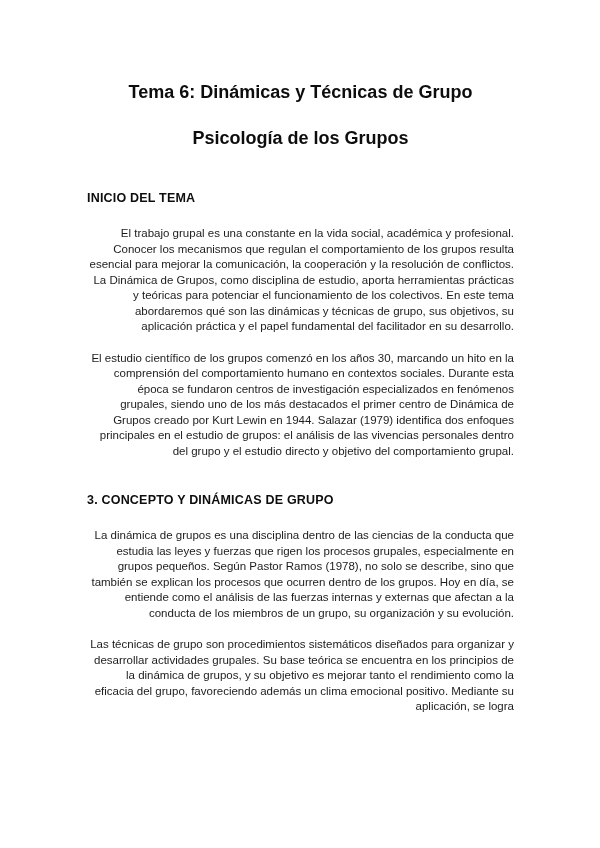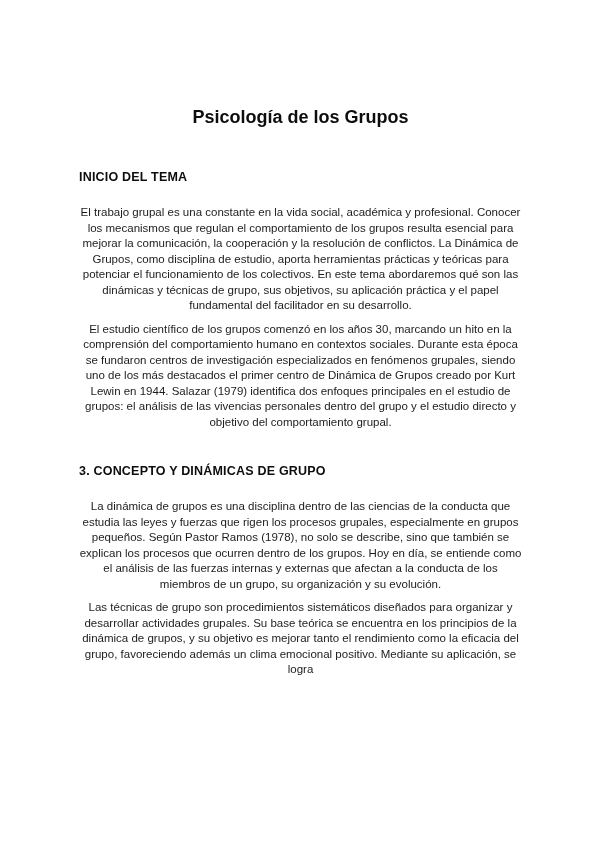--- a/index.html
+++ b/index.html
@@ -29,45 +29,46 @@
     color: #0d0d0d;
   }
   .doc-subtitle {
     margin: 25px 0 16px 0;
     font-size: 18px;
     font-weight: bold;
     text-align: center;
     color: #0d0d0d;
   }
   .section {
-    margin: 8px;
+    margin: 16px;
   }
   .section-heading {
     margin: 34px 0 21px 0;
     font-size: 12.5px;
     font-weight: bold;
     letter-spacing: 0.2px;
     color: #0d0d0d;
   }
   .section-heading.first {
     margin-top: 42px;
   }
   .body-text {
     margin: 0;
     font-size: 11.5px;
     line-height: 15.5px;
-    text-align: center;
+    text-align: right;
     color: #1c1c1c;
   }
 </style>
 </head>
 <body>
 
 <div class="page">
 
+  <h1 class="doc-title">Tema 6: Dinámicas y Técnicas de Grupo</h1>
 
   <h1 class="doc-subtitle">Psicología de los Grupos</h1>
 
   <div class="section">
     <h2 class="section-heading first">INICIO DEL TEMA</h2>
     <p class="body-text">El trabajo grupal es una constante en la vida social, académica y profesional. Conocer los mecanismos que regulan el comportamiento de los grupos resulta esencial para mejorar la comunicación, la cooperación y la resolución de conflictos. La Dinámica de Grupos, como disciplina de estudio, aporta herramientas prácticas y teóricas para potenciar el funcionamiento de los colectivos. En este tema abordaremos qué son las dinámicas y técnicas de grupo, sus objetivos, su aplicación práctica y el papel fundamental del facilitador en su desarrollo.</p>
   </div>
 
   <div class="section">
     <p class="body-text">El estudio científico de los grupos comenzó en los años 30, marcando un hito en la comprensión del comportamiento humano en contextos sociales. Durante esta época se fundaron centros de investigación especializados en fenómenos grupales, siendo uno de los más destacados el primer centro de Dinámica de Grupos creado por Kurt Lewin en 1944. Salazar (1979) identifica dos enfoques principales en el estudio de grupos: el análisis de las vivencias personales dentro del grupo y el estudio directo y objetivo del comportamiento grupal.</p>

